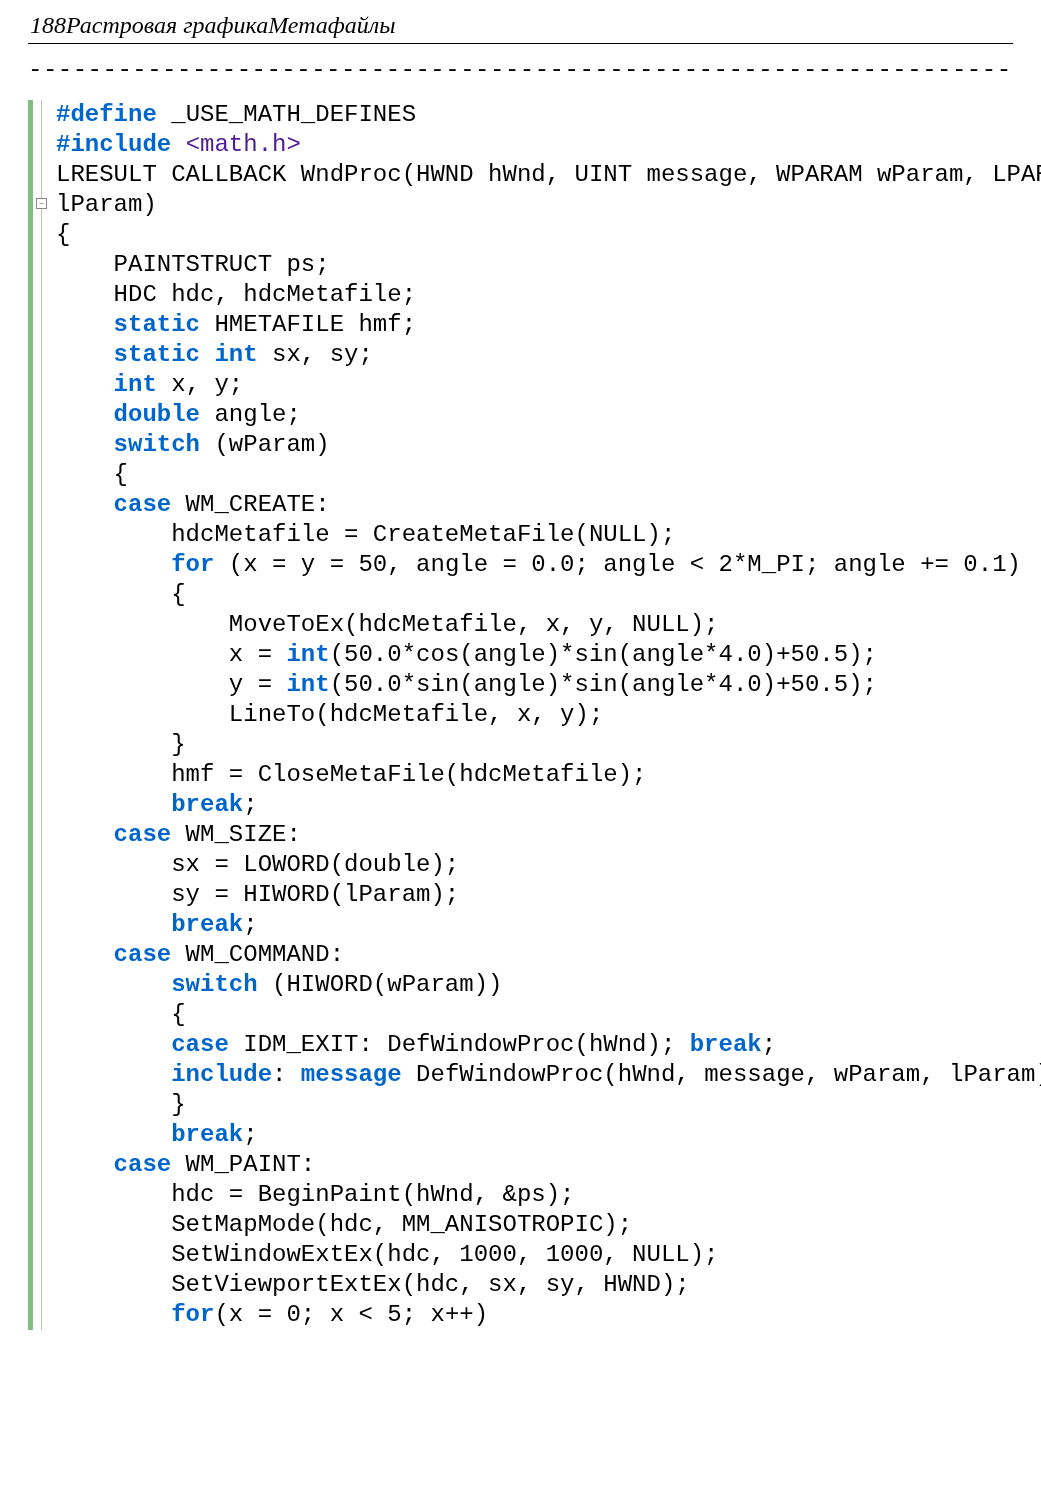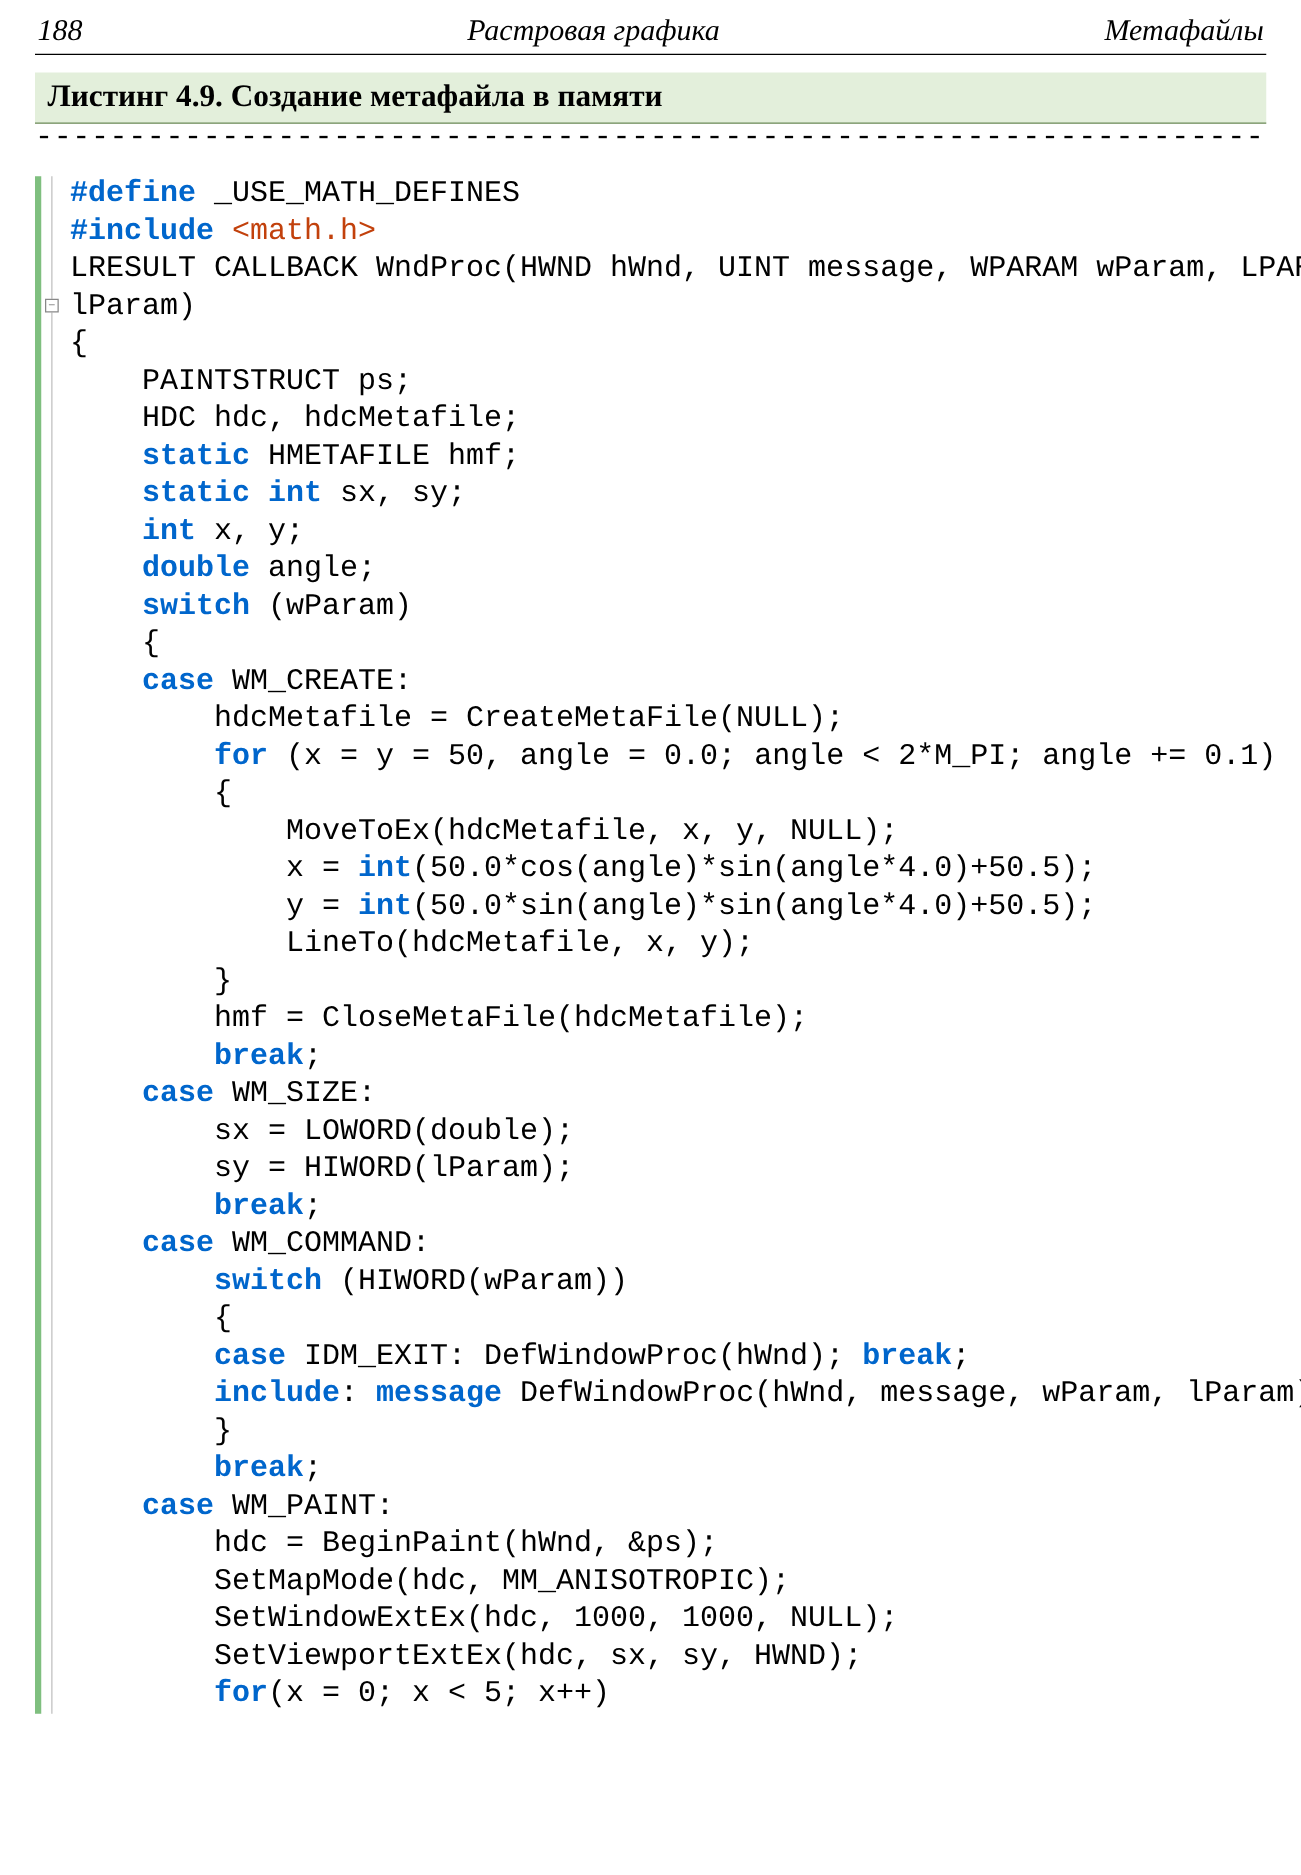--- a/index.html
+++ b/index.html
@@ -9,21 +9,20 @@
     font-family: "Times New Roman", Times, serif;
     color: #000;
     width: 1041px;
   }
   .page {
     padding: 12px 28px 20px 28px;
     box-sizing: border-box;
   }
   .header-row {
     display: flex;
-    justify-content: space-between;
     font-style: italic;
     font-size: 24px;
     padding: 0 2px 2px 2px;
   }
   .header-row .pnum { font-style: italic; }
   .hr-line {
     border: none;
     border-top: 1px solid #000;
     margin: 2px 0 14px 0;
   }
@@ -80,34 +79,33 @@
   }
   pre.code {
     margin: 0;
     padding: 0 0 0 28px;
     font-family: Consolas, "Courier New", monospace;
     font-size: 24px;
     line-height: 30px;
     white-space: pre;
   }
   .kw { color: #0066cc; font-weight: bold; }
-  .inc { color: #c2410c; }
+  .inc { color: #4c1d95; }
 </style>
 </head>
 <body>
 <div class="page">
 
 <div class="header-row">
   <span class="pnum">188</span>
   <span>Растровая графика</span>
   <span>Метафайлы</span>
 </div>
 <hr class="hr-line">
 
-<div class="listing-head">Листинг 4.9. Создание метафайла в памяти</div>
 <div class="dashline">------------------------------------------------------------------------------</div>
 
 <div class="code-wrap">
   <div class="gutter-green"></div>
   <div class="gutter-gray"></div>
   <div class="fold-box" style="top:98px">−</div>
 
 <pre class="code"><span class="kw">#define</span><span> _USE_MATH_DEFINES</span>
 <span class="kw">#include</span><span> </span><span class="inc">&lt;math.h&gt;</span>
 <span>LRESULT CALLBACK WndProc(HWND hWnd, UINT message, WPARAM wParam, LPARAM</span>

